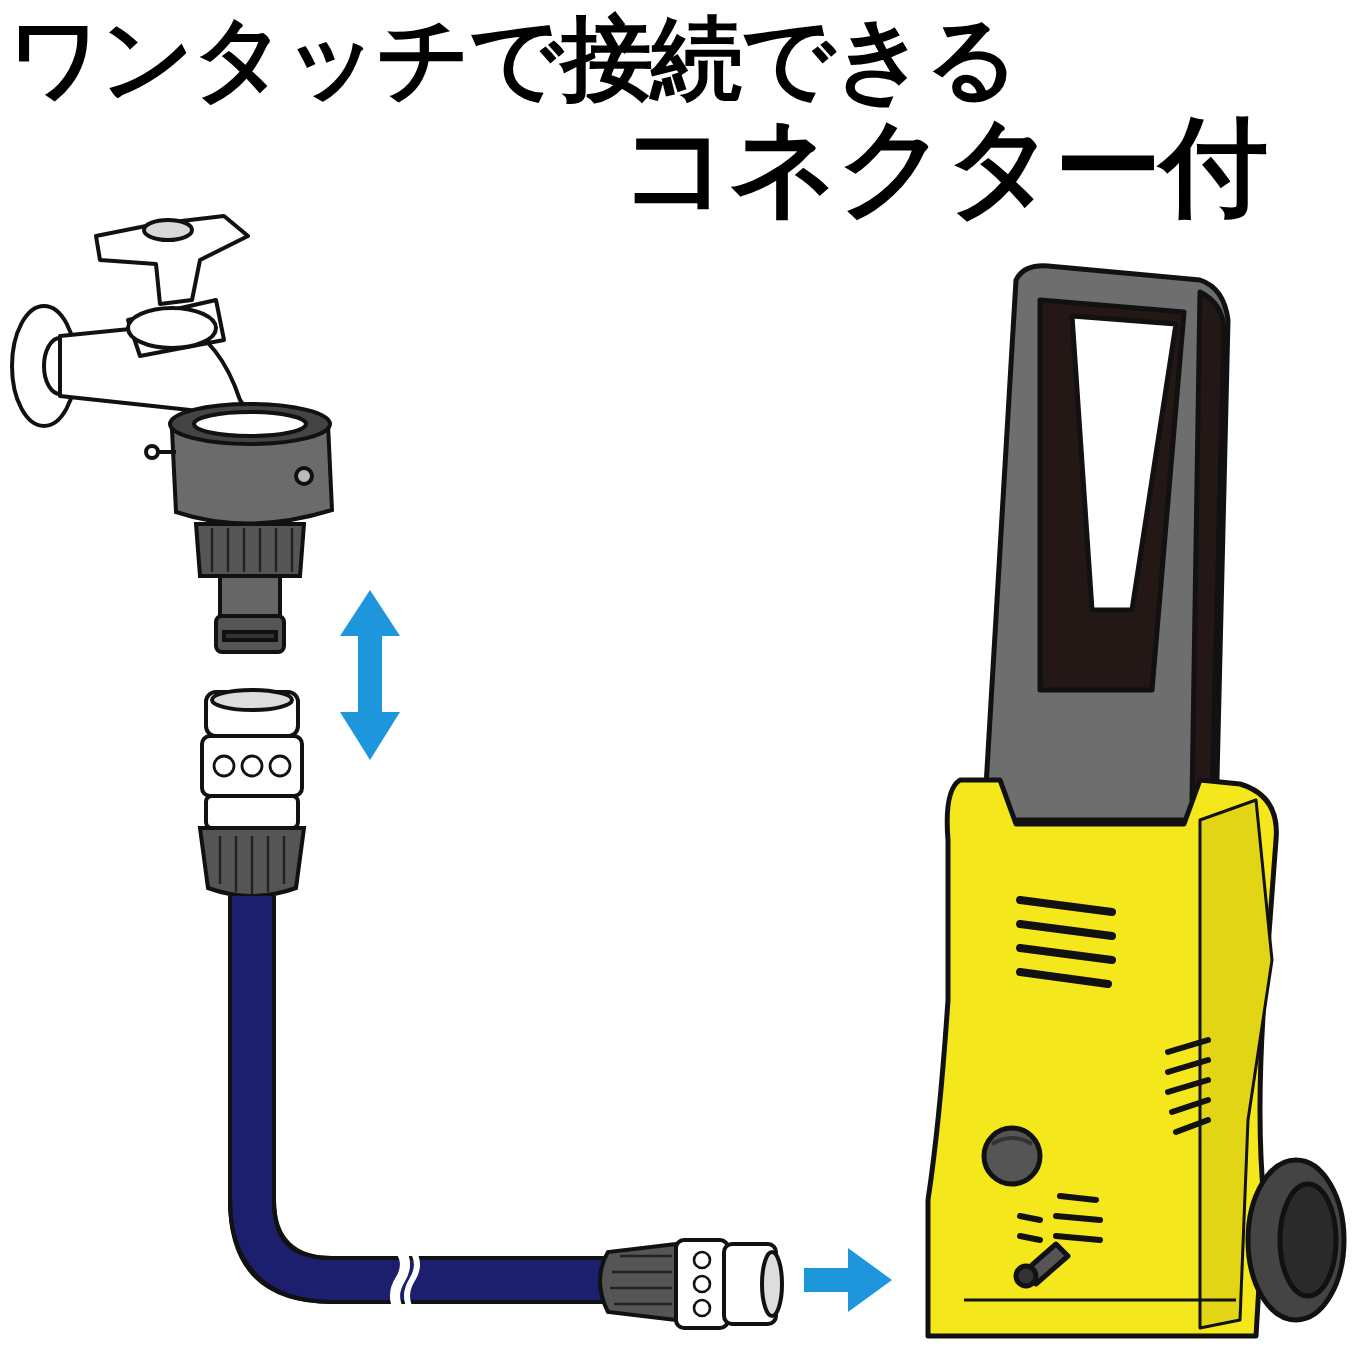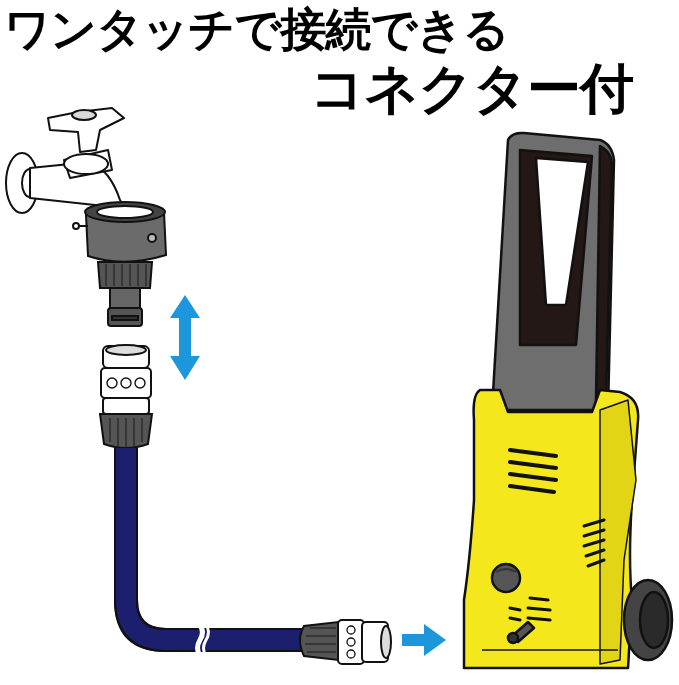--- a/index.html
+++ b/index.html
@@ -1,21 +1,21 @@
 <!DOCTYPE html>
 <html><head>
   <meta charset="utf-8">
   <style>
     html, body { margin: 0; padding: 0; background: #ffffff; }
     body { width: 679px; height: 685px; position: relative; overflow: hidden;
            font-family: "DejaVu Sans", sans-serif; }
     .title-line { position: absolute; font-weight: bold; color: #000; white-space: nowrap;
                   letter-spacing: -1px; line-height: 1; }
     #title1 { left: 4px; top: 6px; font-size: 46px; }
-    #title2 { right: 46px; top: 62px; font-size: 54px; }
+    #title2 { right: 46px; top: 62px; font-size: 54px; font-family: Liberation Mono, monospace; }
     svg.scene { position: absolute; left: 0; top: 0; }
   </style>
 </head>
 <body>
 
 <div id="title1" class="title-line">ワンタッチで接続できる</div>
 <div id="title2" class="title-line">コネクター付</div>
 
 <svg class="scene" width="679" height="685" viewBox="0 0 679 685">
 

